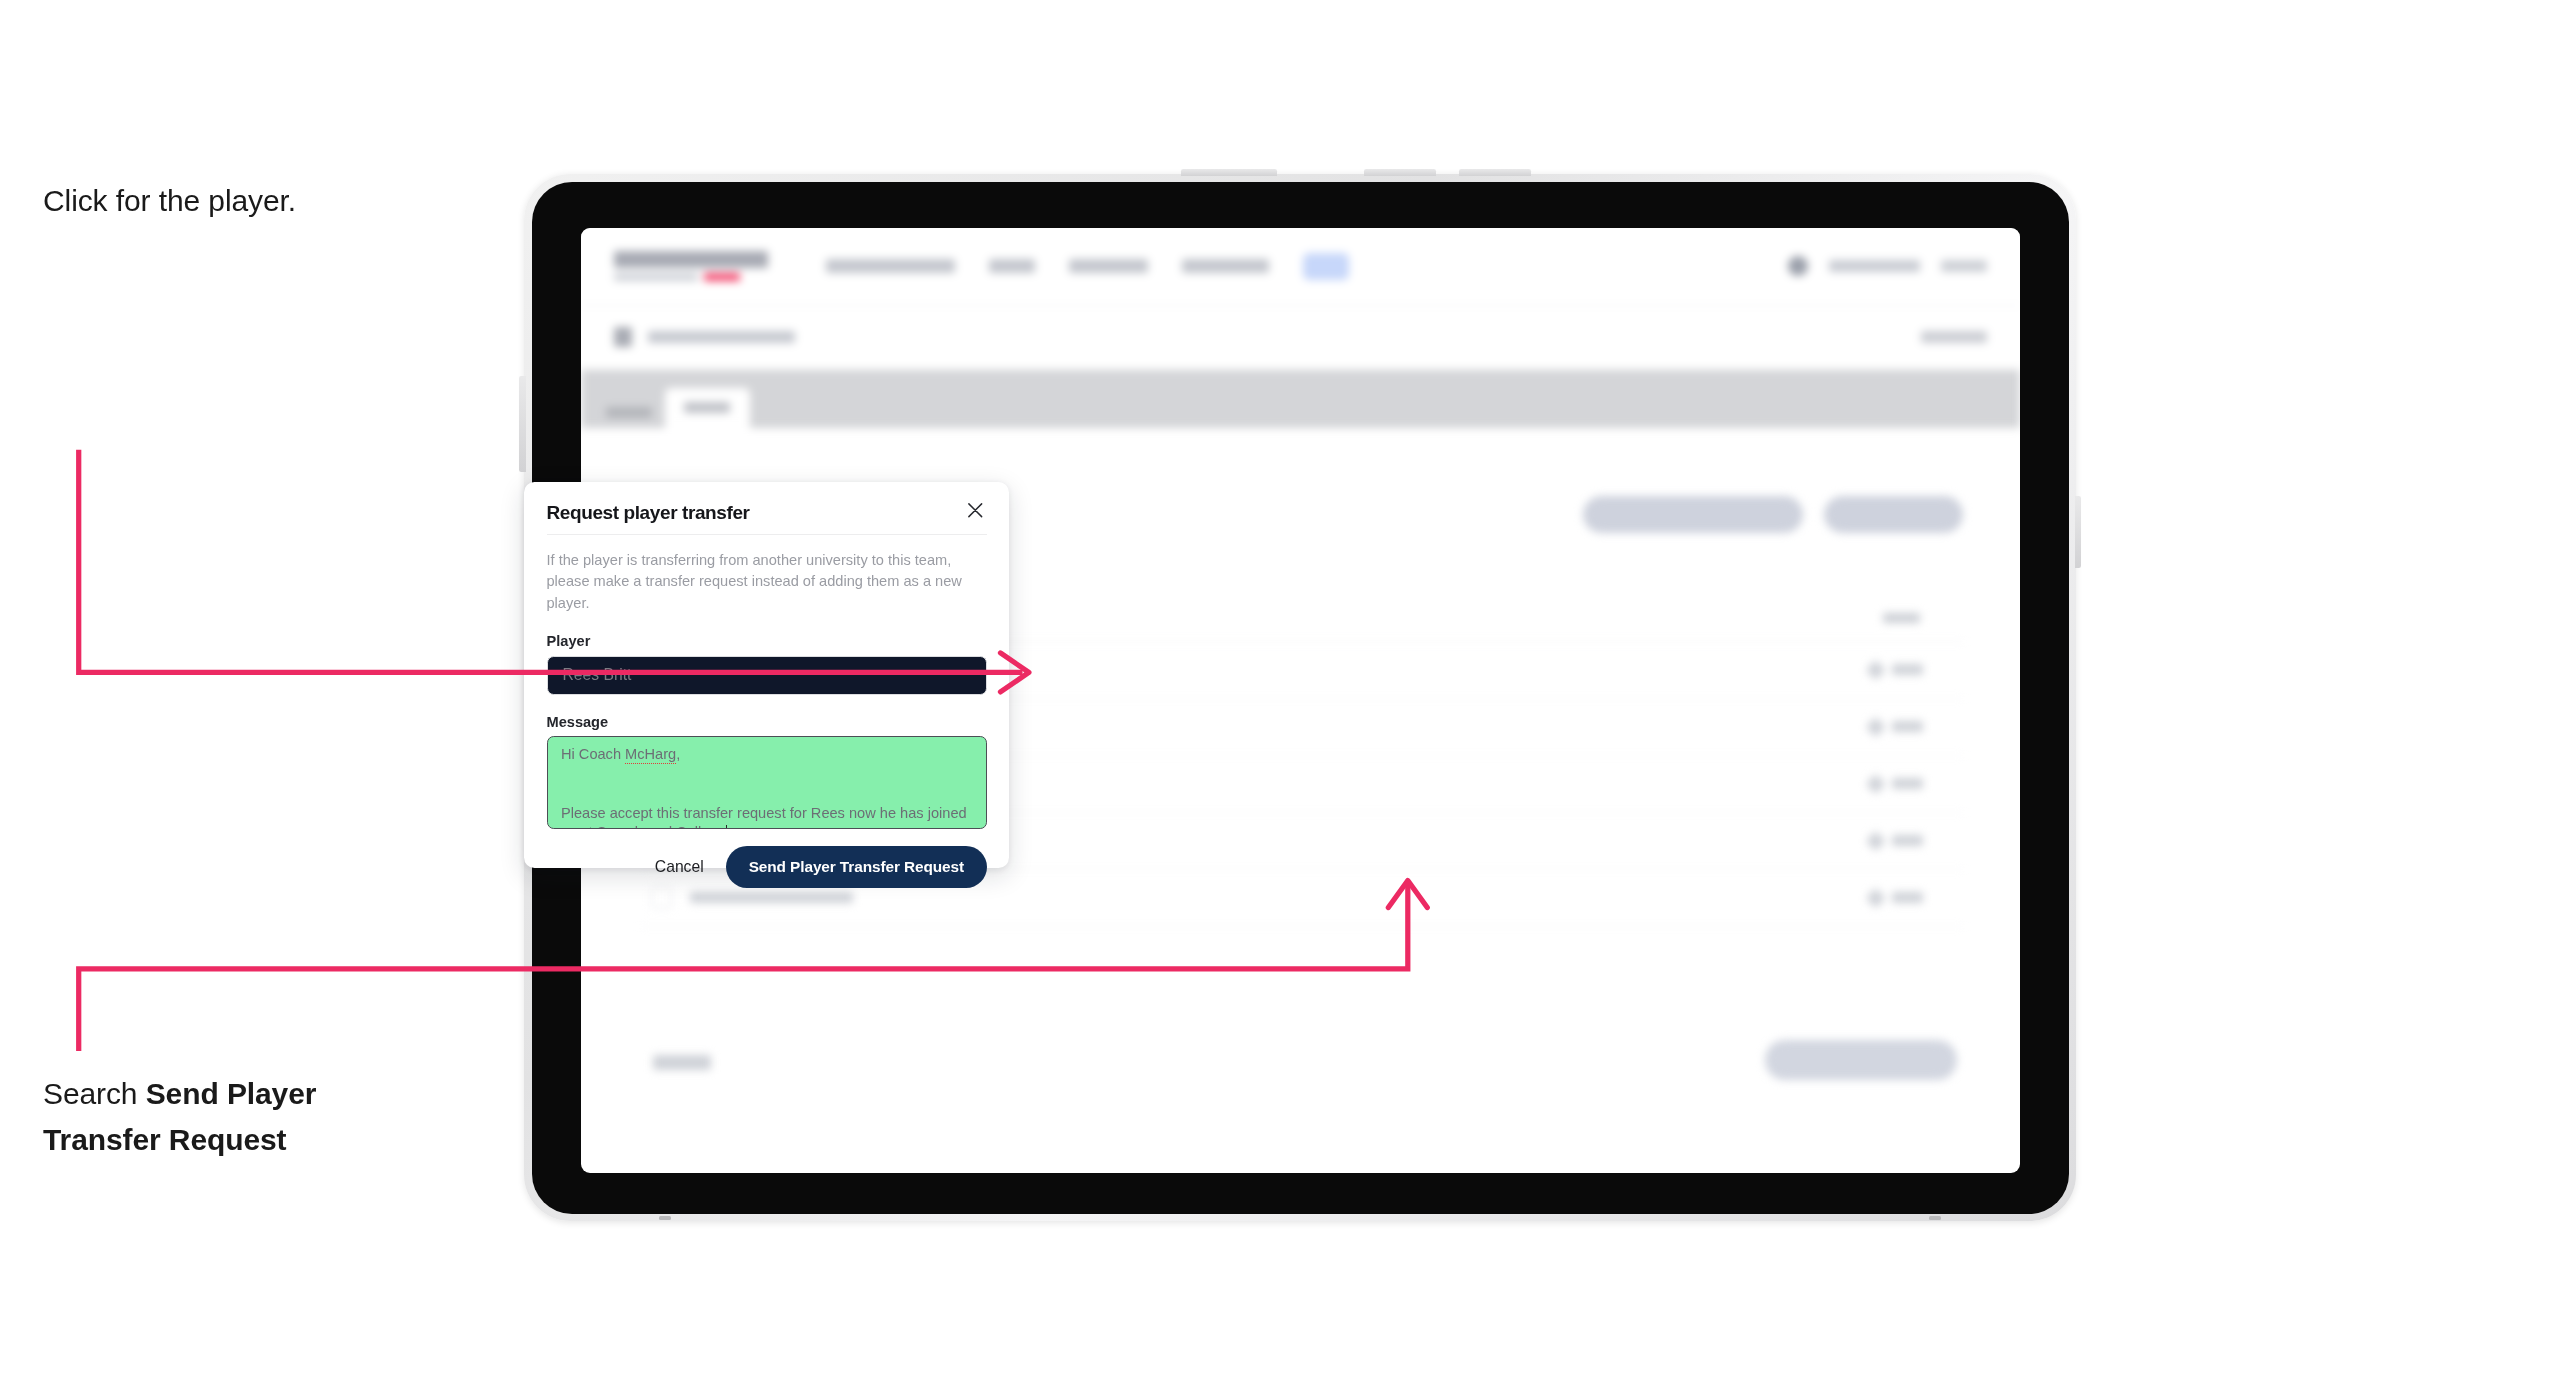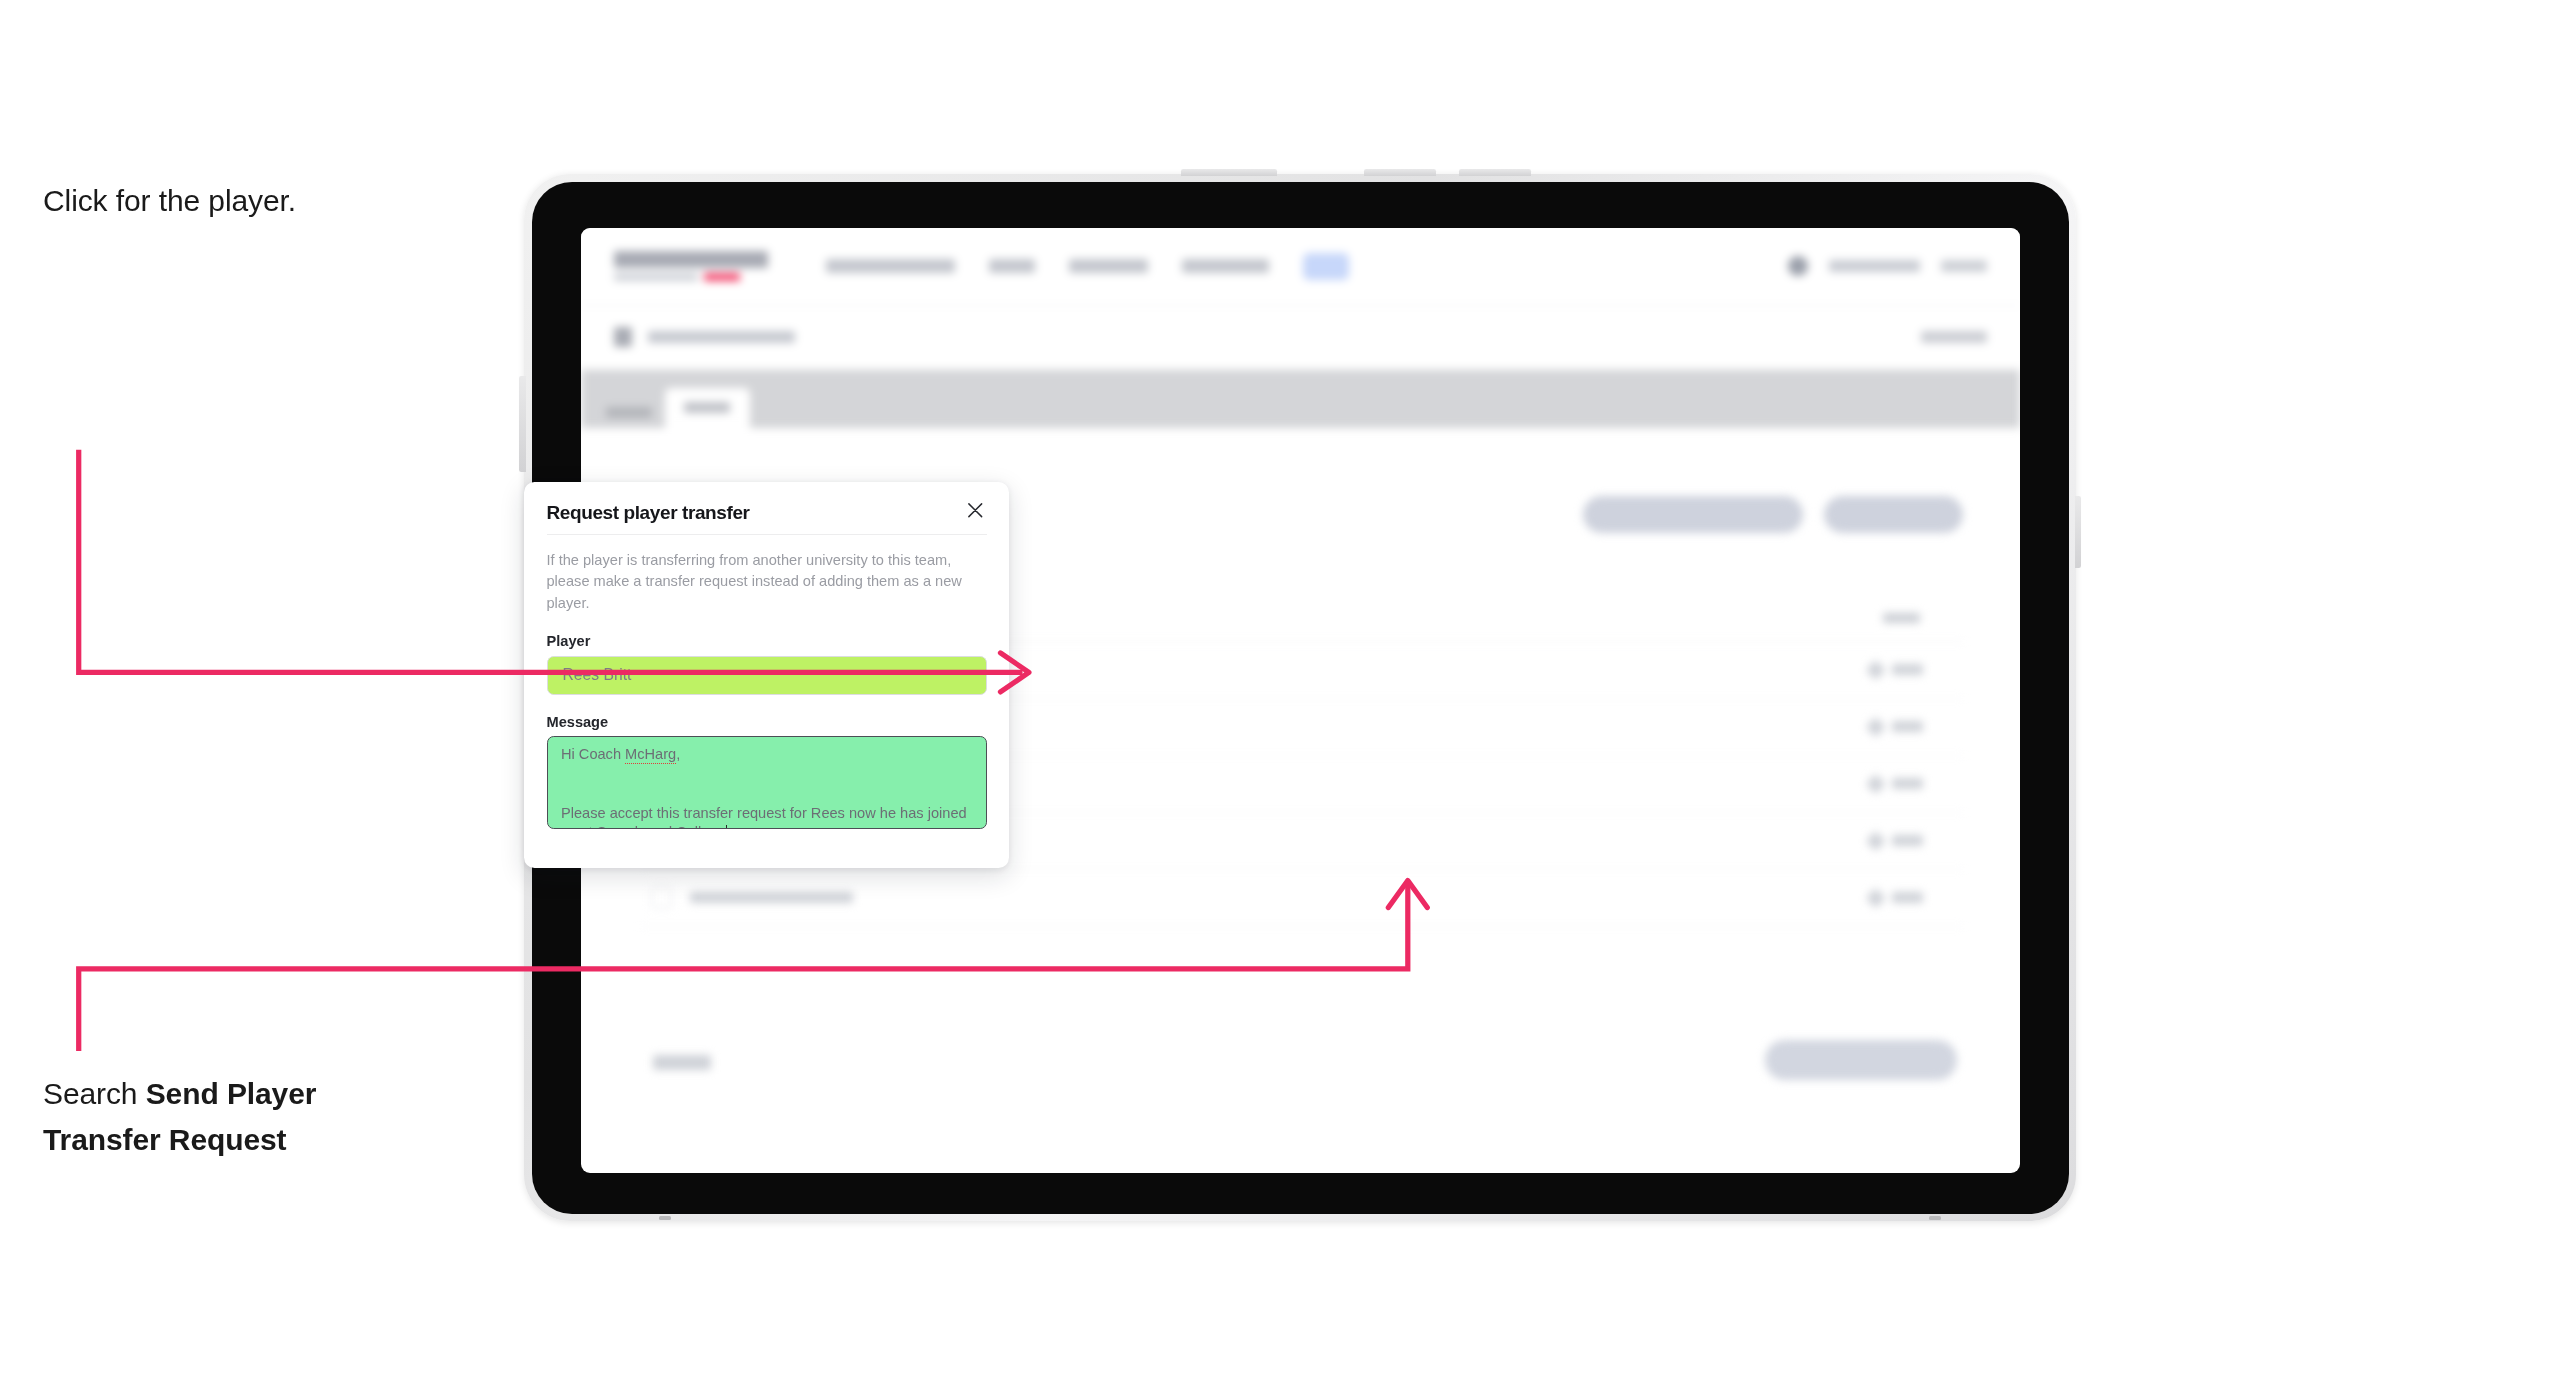--- a/index.html
+++ b/index.html
@@ -157,21 +157,21 @@
   #modal-desc {
     margin-top: 15px;
     font-size: 14.6px; line-height: 1.46; color: #9a9ca3;
   }
   .field-label {
     margin-top: 19px; margin-bottom: 6.7px;
     font-size: 14.6px; font-weight: 700; color: #24262c;
   }
   #player-input {
     width: 100%; height: 39px;
-    background: #bef264;
+    background: #0f172a;
     border: 0.7px solid #dcdde0;
     border-radius: 6.7px;
     padding: 0 15px;
     font-family: "Liberation Sans", sans-serif;
     font-size: 15.7px; color: #7b7d84;
     outline: none;
   }
   #message-input {
     width: 100%; height: 93px;
     background: #86efac;
@@ -338,20 +338,24 @@
     <div id="modal-desc">If the player is transferring from another university to this team, please make a transfer request instead of adding them as a new player.</div>
 
     <div class="field-label">Player</div>
     <input id="player-input" value="Rees Britt" placeholder="Rees Britt" style="">
 
     <div class="field-label">Message</div>
     <div id="message-input" contenteditable="false" style=""><span>Hi Coach </span><span class="spell">McHarg</span><span>,</span>
 <br>
 <span>Please accept this transfer request for Rees now he has joined us at Scoreboard College</span><span class="caret"></span></div>
 
+    <div id="modal-actions">
+      <button id="cancel-button">Cancel</button>
+      <button id="send-button">Send Player Transfer Request</button>
+    </div>
   </div>
 
   <svg id="arrows" viewBox="0 0 3440 1851">
     <g fill="none" stroke="#ec2a63" stroke-width="7" stroke-linecap="square">
       <path d="M105 604 L105 898 L1362 898"></path>
       <path d="M105 1400 L105 1294 L1880 1294 L1880 1185"></path>
     </g>
     <g fill="none" stroke="#ec2a63" stroke-width="7" stroke-linecap="round" stroke-linejoin="round">
       <path d="M1336 872 L1374 898 L1336 924"></path>
       <path d="M1854 1212 L1880 1176 L1906 1212"></path>

